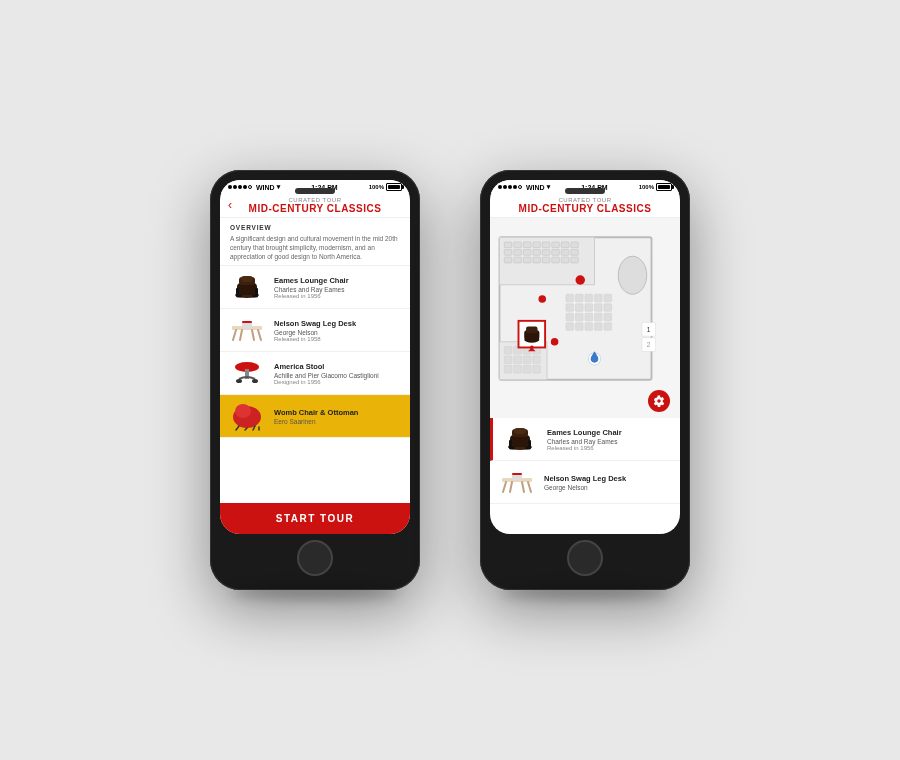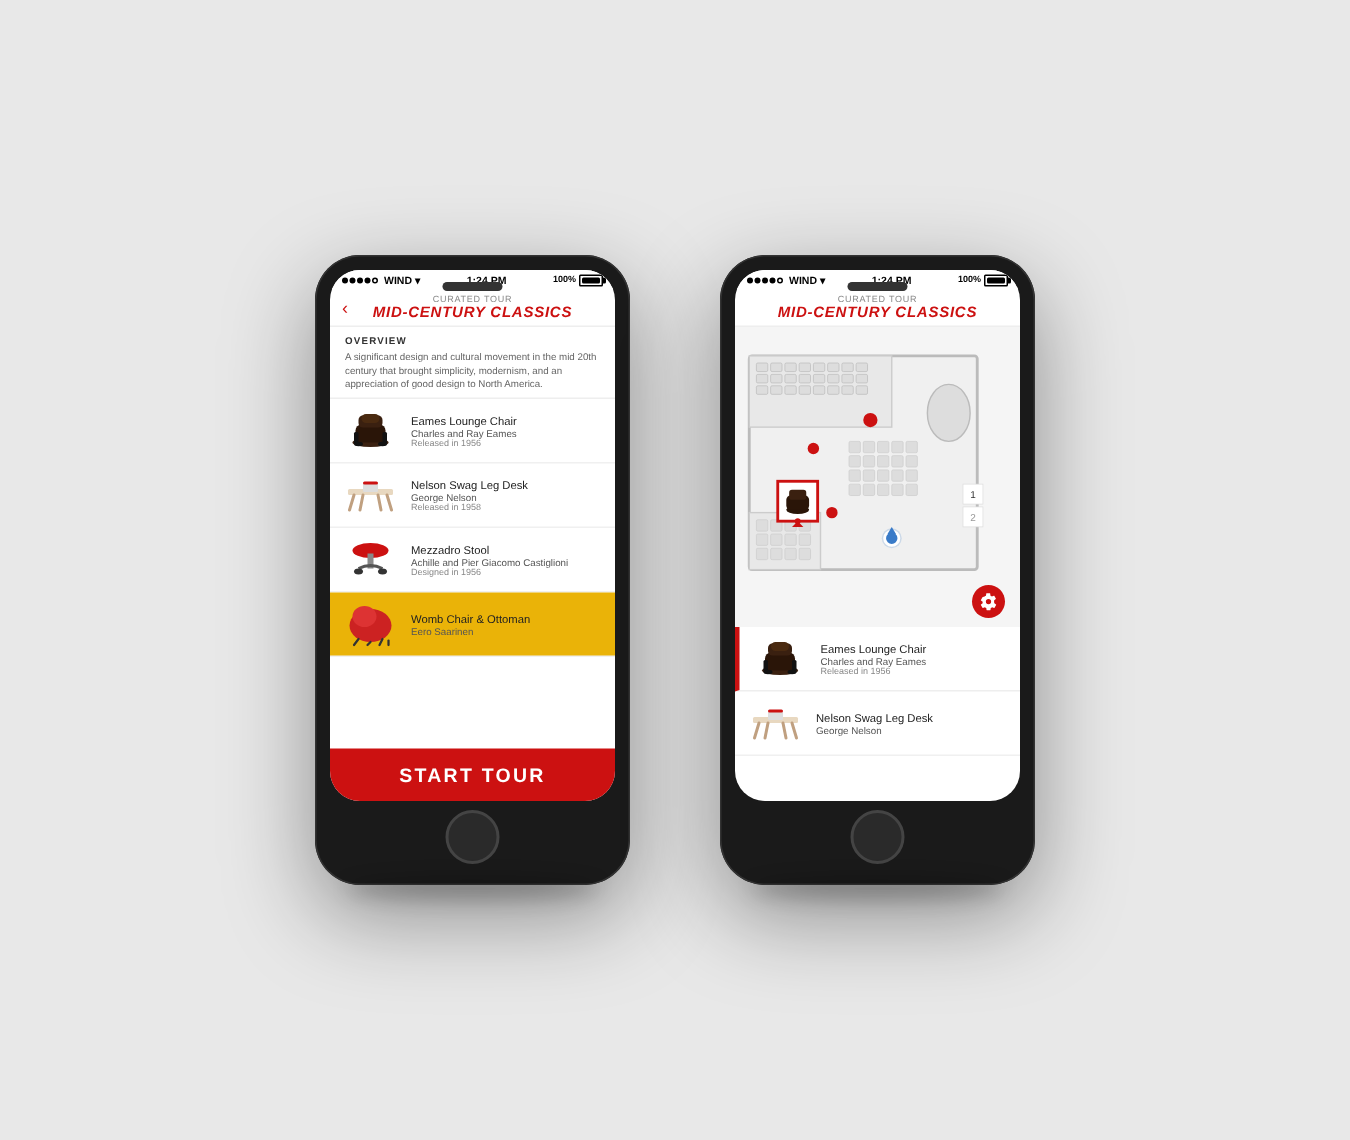--- a/index.html
+++ b/index.html
@@ -134,21 +134,20 @@
       color: #888;
       text-transform: uppercase;
     }
 
     .tour-title {
       font-size: 10px;
       font-weight: 800;
       color: #cc1111;
       letter-spacing: 0.5px;
       text-transform: uppercase;
-      font-style: italic;
     }
 
     .back-btn {
       position: absolute;
       left: 8px;
       top: 50%;
       transform: translateY(-50%);
       color: #cc1111;
       font-size: 12px;
       font-weight: 300;
@@ -203,42 +202,42 @@
       flex-shrink: 0;
       display: flex;
       align-items: center;
       justify-content: center;
     }
 
     .item-info { flex: 1; }
 
     .item-name {
       font-size: 7.5px;
-      font-weight: 400;
+      font-weight: 700;
       color: #222;
       margin-bottom: 1px;
     }
 
     .item-designer {
       font-size: 6.5px;
       color: #555;
     }
 
     .item-year {
       font-size: 6px;
       color: #888;
     }
 
     
     .start-tour-btn {
       background: #cc1111;
       color: #fff;
       text-align: center;
       padding: 10px;
-      font-size: 13px;
+      font-size: 10px;
       font-weight: 700;
       letter-spacing: 1.5px;
       text-transform: uppercase;
       flex-shrink: 0;
       cursor: pointer;
     }
 
     
     .map-content {
       flex: 1;
@@ -382,21 +381,21 @@
               <div class="item-img">
                 <svg width="36" height="28" viewBox="0 0 36 28">
                   <ellipse cx="18" cy="8" rx="12" ry="5" fill="#cc1111"></ellipse>
                   <rect x="16" y="10" width="4" height="10" fill="#888"></rect>
                   <path d="M10 20 Q18 16 26 20" stroke="#555" stroke-width="2" fill="none"></path>
                   <ellipse cx="10" cy="22" rx="3" ry="2" fill="#333"></ellipse>
                   <ellipse cx="26" cy="22" rx="3" ry="2" fill="#333"></ellipse>
                 </svg>
               </div>
               <div class="item-info">
-                <div class="item-name">Mezzadro Stool</div>
+                <div class="item-name">America Stool</div>
                 <div class="item-designer">Achille and Pier Giacomo Castiglioni</div>
                 <div class="item-year">Designed in 1956</div>
               </div>
             </div>
 
             <div class="item-row" style="background:#eab308;">
               <div class="item-img">
                 <svg width="36" height="30" viewBox="0 0 36 30">
                   <ellipse cx="18" cy="16" rx="14" ry="11" fill="#cc2222"></ellipse>
                   <ellipse cx="14" cy="10" rx="8" ry="7" fill="#dd3333"></ellipse>

